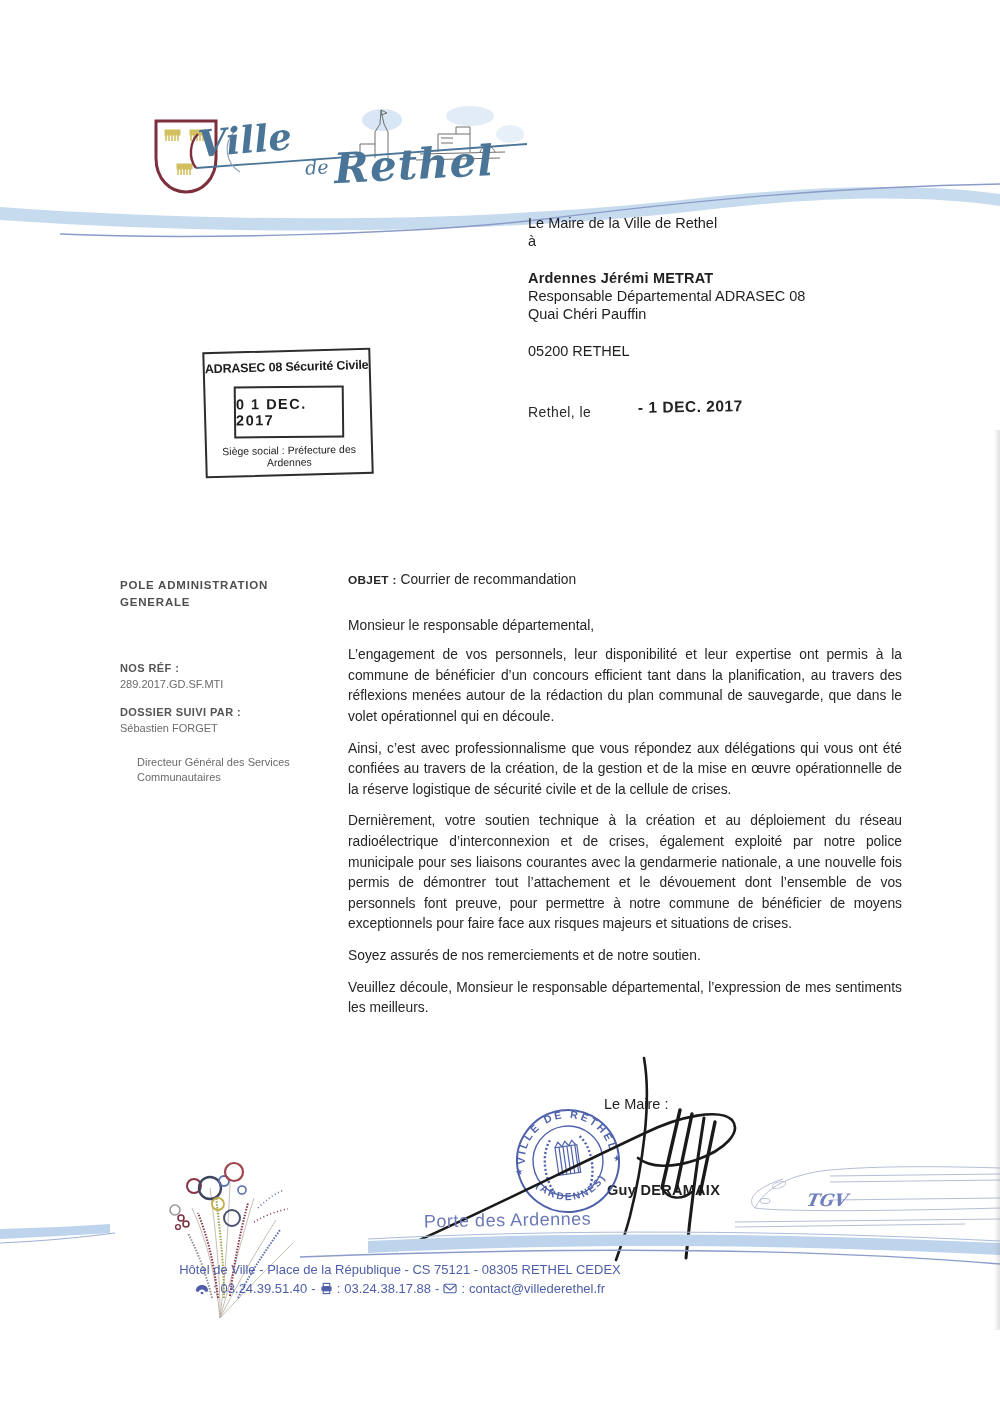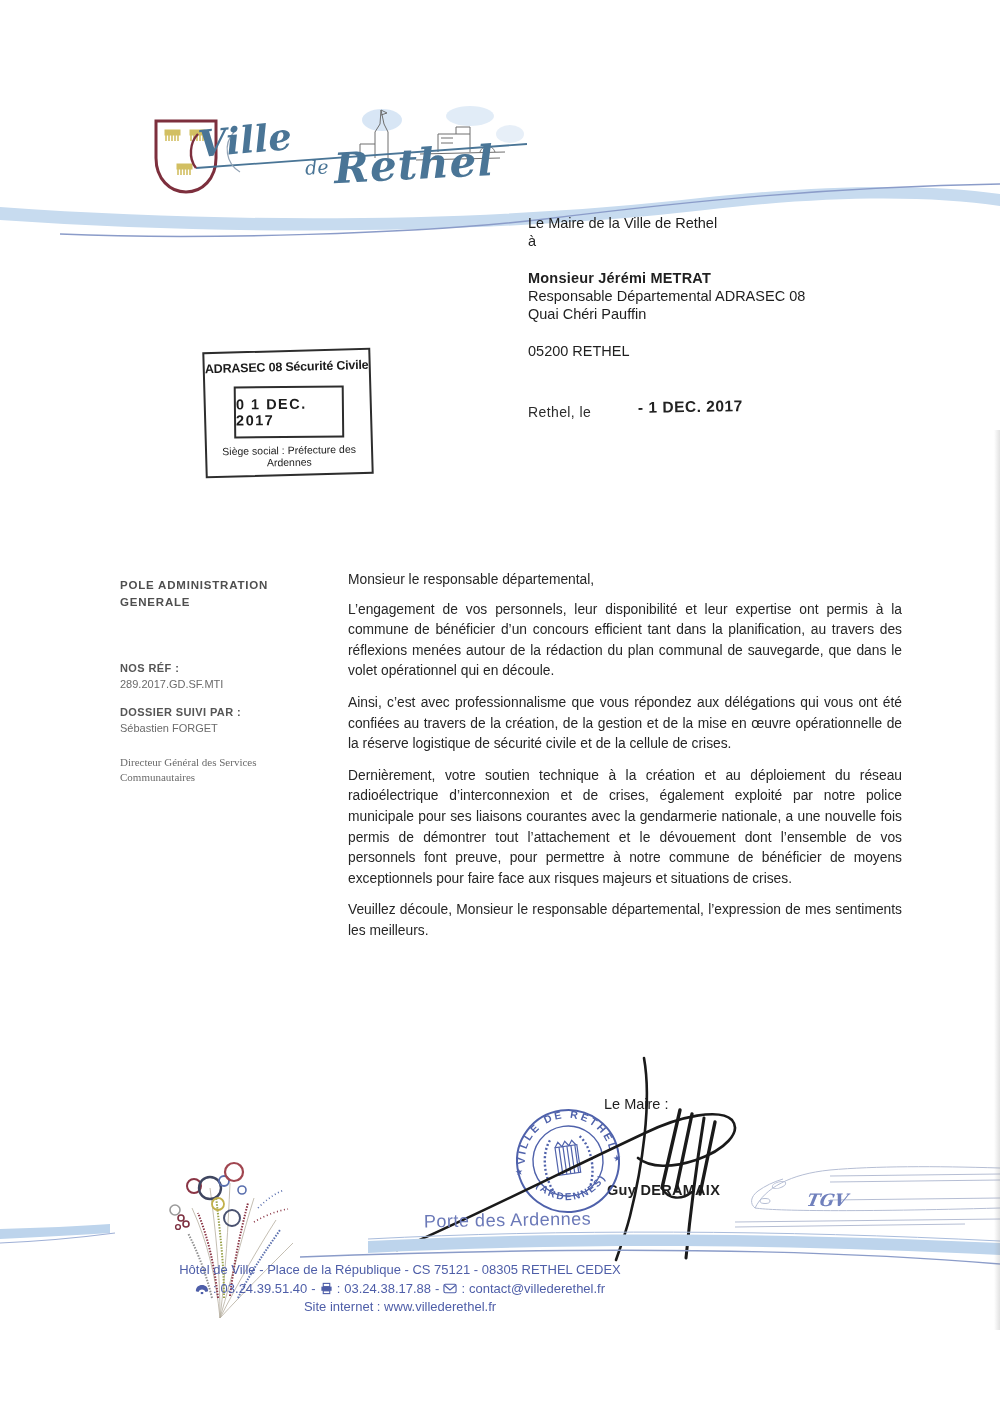--- a/index.html
+++ b/index.html
@@ -94,21 +94,21 @@
 
   <svg class="abs" style="left:0;top:183px;" width="1000" height="62" viewBox="0 0 1000 62">
     <path d="M0,24 C250,42 500,38 700,15 C830,1 930,1 1000,11 L1000,23 C930,13 835,12 705,27 C505,50 250,54 0,37 Z" fill="#c7dbef"></path>
     <path d="M1000,1 C830,4 690,18 545,36 C420,51 200,57 60,51" stroke="#8b9cc9" stroke-width="1.5" fill="none"></path>
   </svg>
 
   <div class="abs recipient" style="left:528px;top:214px;">
     <div>Le Maire de la Ville de Rethel</div>
     <div>à</div>
     <div style="height:19px;"></div>
-    <div class="bold">Monsieur Jérémi METRAT</div>
+    <div class="bold">Ardennes Jérémi METRAT</div>
     <div>Responsable Départemental ADRASEC 08</div>
     <div>Quai Chéri Pauffin</div>
     <div style="height:19px;"></div>
     <div>05200 RETHEL</div>
   </div>
 
   <div class="abs rstamp">
     <div class="rstamp-line1">ADRASEC 08 Sécurité Civile</div>
     <div class="rstamp-box">0 1 DEC. 2017</div>
     <div class="rstamp-line3">Siège social : Préfecture des Ardennes</div>
@@ -119,27 +119,32 @@
 
   <div class="abs side side-title" style="left:120px;top:577px;width:160px;">POLE ADMINISTRATION GENERALE</div>
   <div class="abs side" style="left:120px;top:662px;">
     <div class="side-label">NOS RÉF :</div>
     <div class="side-value">289.2017.GD.SF.MTI</div>
   </div>
   <div class="abs side" style="left:120px;top:706px;">
     <div class="side-label">DOSSIER SUIVI PAR :</div>
     <div class="side-value">Sébastien FORGET</div>
   </div>
-  <div class="abs side side-value" style="left:120px;top:752px;width:160px;font-family:Liberation Serif, serif;">Directeur Général des Services Communautaires</div>
+  <div class="abs side side-value" style="left:137px;top:752px;width:160px;">Directeur Général des Services Communautaires</div>
 
   <div class="abs body-col">
+    <p class="objet-line">
+      <span class="objet-label">OBJET :</span>
+      <span>Courrier de recommandation</span>
+    </p>
     <p class="salutation">Monsieur le responsable départemental,</p>
     <p>L’engagement de vos personnels, leur disponibilité et leur expertise ont permis à la commune de bénéficier d’un concours efficient tant dans la planification, au travers des réflexions menées autour de la rédaction du plan communal de sauvegarde, que dans le volet opérationnel qui en découle.</p>
     <p>Ainsi, c’est avec professionnalisme que vous répondez aux délégations qui vous ont été confiées au travers de la création, de la gestion et de la mise en œuvre opérationnelle de la réserve logistique de sécurité civile et de la cellule de crises.</p>
     <p>Dernièrement, votre soutien technique à la création et au déploiement du réseau radioélectrique d’interconnexion et de crises, également exploité par notre police municipale pour ses liaisons courantes avec la gendarmerie nationale, a une nouvelle fois permis de démontrer tout l’attachement et le dévouement dont l’ensemble de vos personnels font preuve, pour permettre à notre commune de bénéficier de moyens exceptionnels pour faire face aux risques majeurs et situations de crises.</p>
+    <p>Soyez assurés de nos remerciements et de notre soutien.</p>
     <p>Veuillez découle, Monsieur le responsable départemental, l’expression de mes sentiments les meilleurs.</p>
   </div>
 
   <div class="abs lemaire" style="left:604px;top:1096px;">Le Maire :</div>
   <div class="abs signame" style="left:607px;top:1182px;">Guy DERAMAIX</div>
 
   <svg class="abs" style="left:505px;top:1098px;" width="126" height="126" viewBox="0 0 126 126">
     <g transform="rotate(-8 63 63)" fill="none" stroke="#3c51a2" opacity=".9">
       <circle cx="63" cy="63" r="51" stroke-width="2"></circle>
       <circle cx="63" cy="63" r="35" stroke-width="1.4"></circle>
@@ -251,20 +256,16 @@
       <span>:</span>
       <span>03.24.38.17.88</span>
       <span>-</span>
       <svg width="14" height="13" viewBox="0 0 15 13">
         <rect x="1" y="2" width="13" height="9" rx="1.5" fill="none" stroke="#4e5ea8" stroke-width="1.2"></rect>
         <path d="M1.5,3 L7.5,8 L13.5,3" fill="none" stroke="#4e5ea8" stroke-width="1.2"></path>
       </svg>
       <span>:</span>
       <span>contact@villederethel.fr</span>
     </div>
-    <div>
-      <span>Site internet :</span>
-      <span>www.villederethel.fr</span>
-    </div>
   </div>
 
   <div class="abs scan-edge"></div>
 </div>
 
 </body></html>

